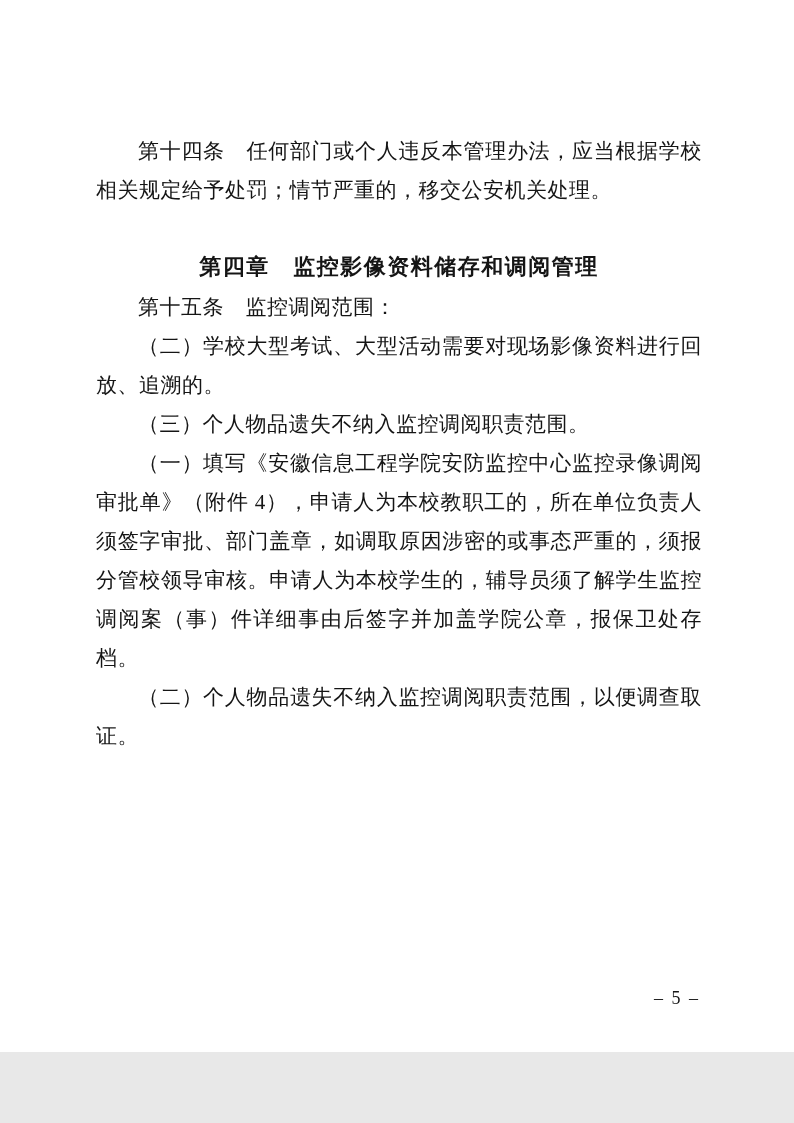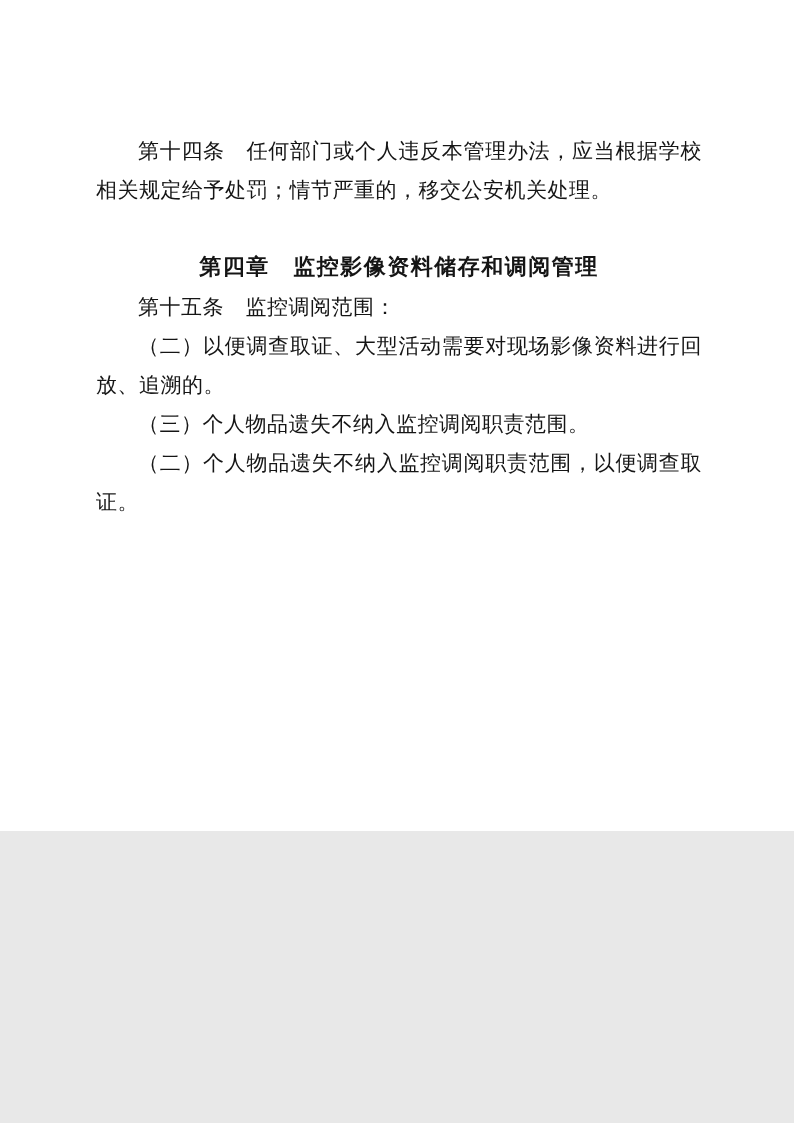--- a/index.html
+++ b/index.html
@@ -3,21 +3,21 @@
 <meta charset="utf-8">
 <style>
   html, body {
     margin: 0;
     padding: 0;
     background: #e8e8e8;
   }
   .page {
     position: relative;
     width: 794px;
-    height: 831px;
+    height: 1052px;
     margin: 0 auto;
     background: #ffffff;
     color: #151515;
     overflow: hidden;
   }
   .doc-body {
     position: absolute;
     left: 96px;
     top: 132px;
     width: 606px;
@@ -52,20 +52,21 @@
   }
 </style>
 </head>
 <body>
 
 <div class="page">
   <main class="doc-body" id="doc-body">
       <p class="paragraph">第十四条　任何部门或个人违反本管理办法，应当根据学校相关规定给予处罚；情节严重的，移交公安机关处理。</p>
       <h2 class="chapter-heading">第四章　监控影像资料储存和调阅管理</h2>
       <p class="paragraph">第十五条　监控调阅范围：</p>
-      <p class="paragraph">（二）以便调查取证、大型活动需要对现场影像资料进行回放、追溯的。</p>
+      <p class="paragraph">（二）学校大型考试、大型活动需要对现场影像资料进行回放、追溯的。</p>
       <p class="paragraph">（三）个人物品遗失不纳入监控调阅职责范围。</p>
+      <p class="paragraph">（一）填写《安徽信息工程学院安防监控中心监控录像调阅审批单》（附件 4），申请人为本校教职工的，所在单位负责人须签字审批、部门盖章，如调取原因涉密的或事态严重的，须报分管校领导审核。申请人为本校学生的，辅导员须了解学生监控调阅案（事）件详细事由后签字并加盖学院公章，报保卫处存档。</p>
       <p class="paragraph">（二）个人物品遗失不纳入监控调阅职责范围，以便调查取证。</p>
     </main>
   <div class="page-footer">
     <span>– 5 –</span>
   </div>
 </div>
 
 </body></html>

